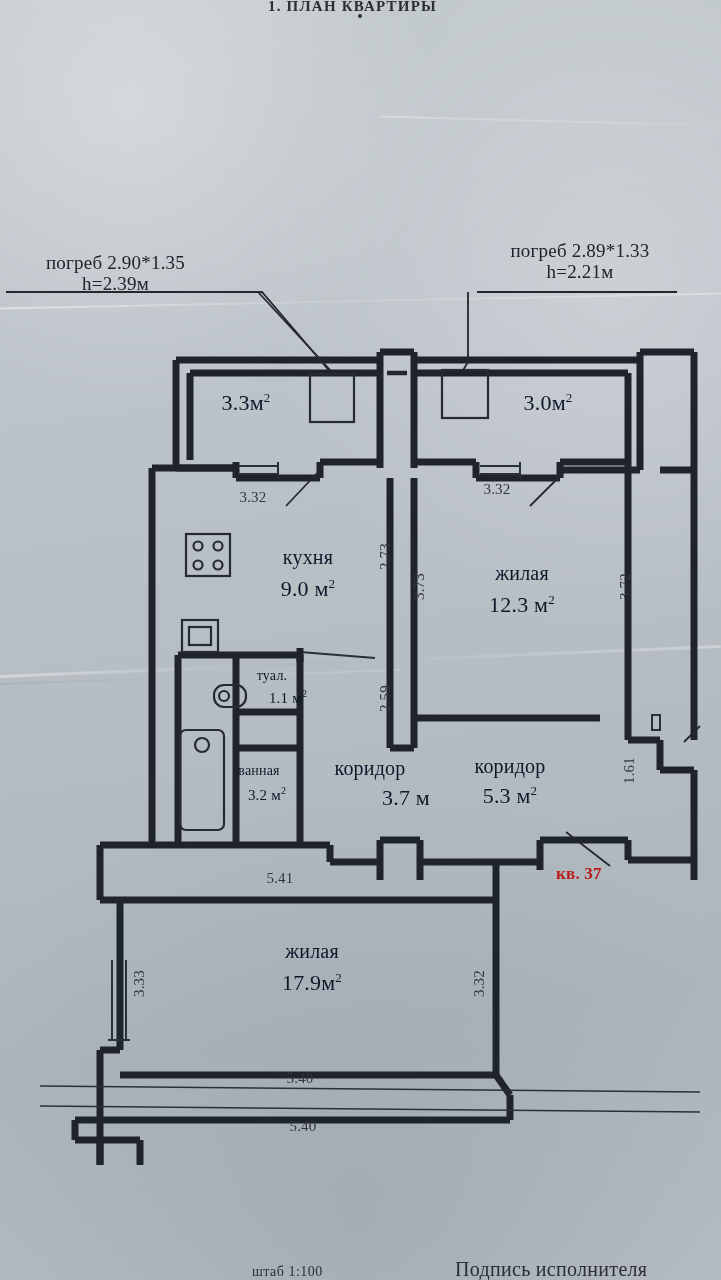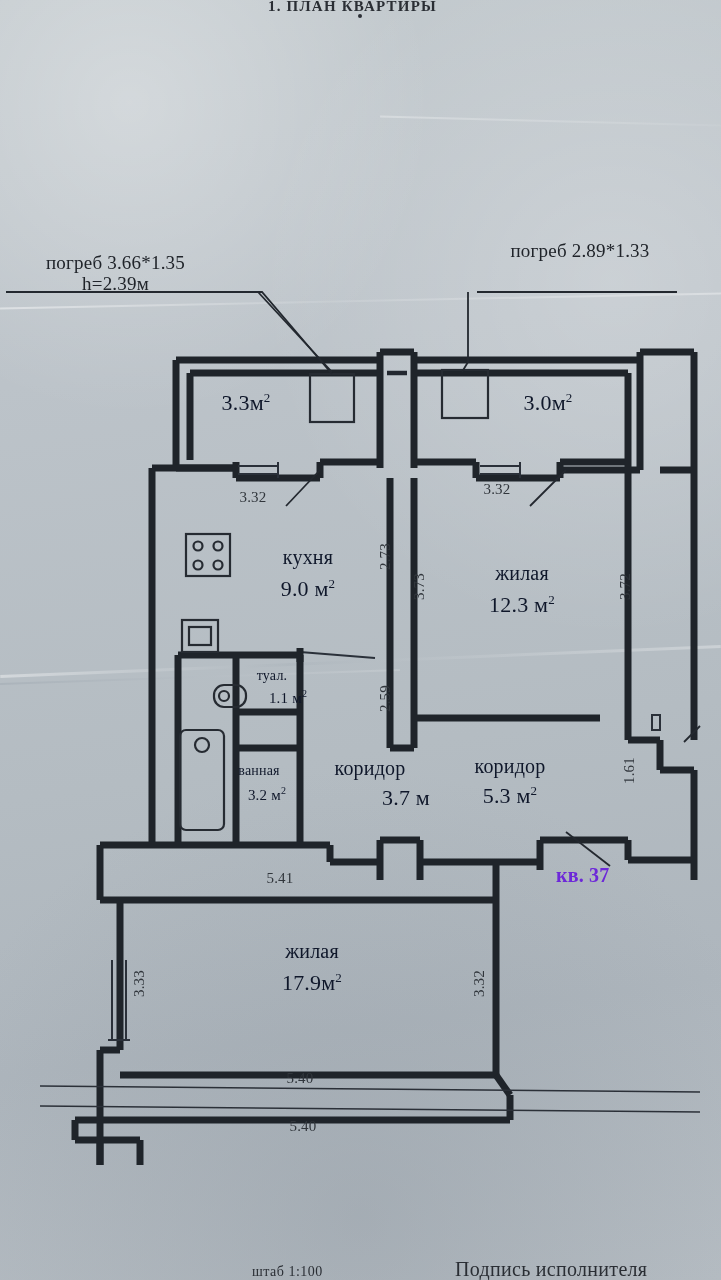--- a/index.html
+++ b/index.html
@@ -34,21 +34,21 @@
   .small-area{font-size:15px;}
   .small-area .sup{font-size:10px;vertical-align:super;}
   .dim{font-size:15px;color:#31363c;}
   .dim.vert{transform-origin:50% 50%;}
   .cellar-note{font-size:19px;color:#20242a;line-height:1.12;text-align:center;}
   .cellar-note .l2{display:block;}
   .title{position:absolute;font-size:15px;font-weight:bold;letter-spacing:1.2px;color:#2a2e34;}
   .footer{position:absolute;color:#2a2e34;}
   .footer.scale{font-size:14px;letter-spacing:.5px;}
   .footer.sign{font-size:20px;letter-spacing:.3px;}
-  .apt-no{font-size:20px;font-weight:bold;color:#6d28d9;}
+  .apt-no{font-size:17px;font-weight:bold;color:#b91c1c;}
 </style>
 </head>
 <body>
 
 <div class="paper-wash"></div>
 <div class="crease c1"></div>
 <div class="crease c2"></div>
 <div class="crease c3"></div>
 <div class="crease c4"></div>
 
@@ -195,25 +195,26 @@
   <path class="lead" d="M684,742 L700,726"></path>
 
   <path class="dimline" d="M40,1086 L700,1092"></path>
   <path class="dimline" d="M40,1106 L700,1112"></path>
 </svg>
 
 <div class="title" style="left:268px;top:-2px;">1. ПЛАН КВАРТИРЫ</div>
 <div style="position:absolute;left:358px;top:14px;width:4px;height:4px;border-radius:50%;background:#2b2f35;"></div>
 
 <div class="lbl cellar-note" style="left:8px;top:252px;width:215px;">
-  <span>погреб 3.66*1.35</span>
+  <span>погреб 2.90*1.35</span>
   <span class="l2">h=2.39м</span>
 </div>
 <div class="lbl cellar-note" style="left:470px;top:240px;width:220px;text-align:center;">
   <span>погреб 2.89*1.33</span>
+  <span class="l2">h=2.21м</span>
 </div>
 
 <div class="lbl center room-area" style="left:246px;top:390px;"><span>3.3м</span><span class="sup">2</span></div>
 <div class="lbl center room-area" style="left:548px;top:390px;"><span>3.0м</span><span class="sup">2</span></div>
 
 <div class="lbl center dim" style="left:253px;top:489px;">3.32</div>
 <div class="lbl center dim" style="left:497px;top:481px;">3.32</div>
 
 <div class="lbl center room-name" style="left:308px;top:546px;">кухня</div>
 <div class="lbl center room-area" style="left:308px;top:576px;"><span>9.0 м</span><span class="sup">2</span></div>

